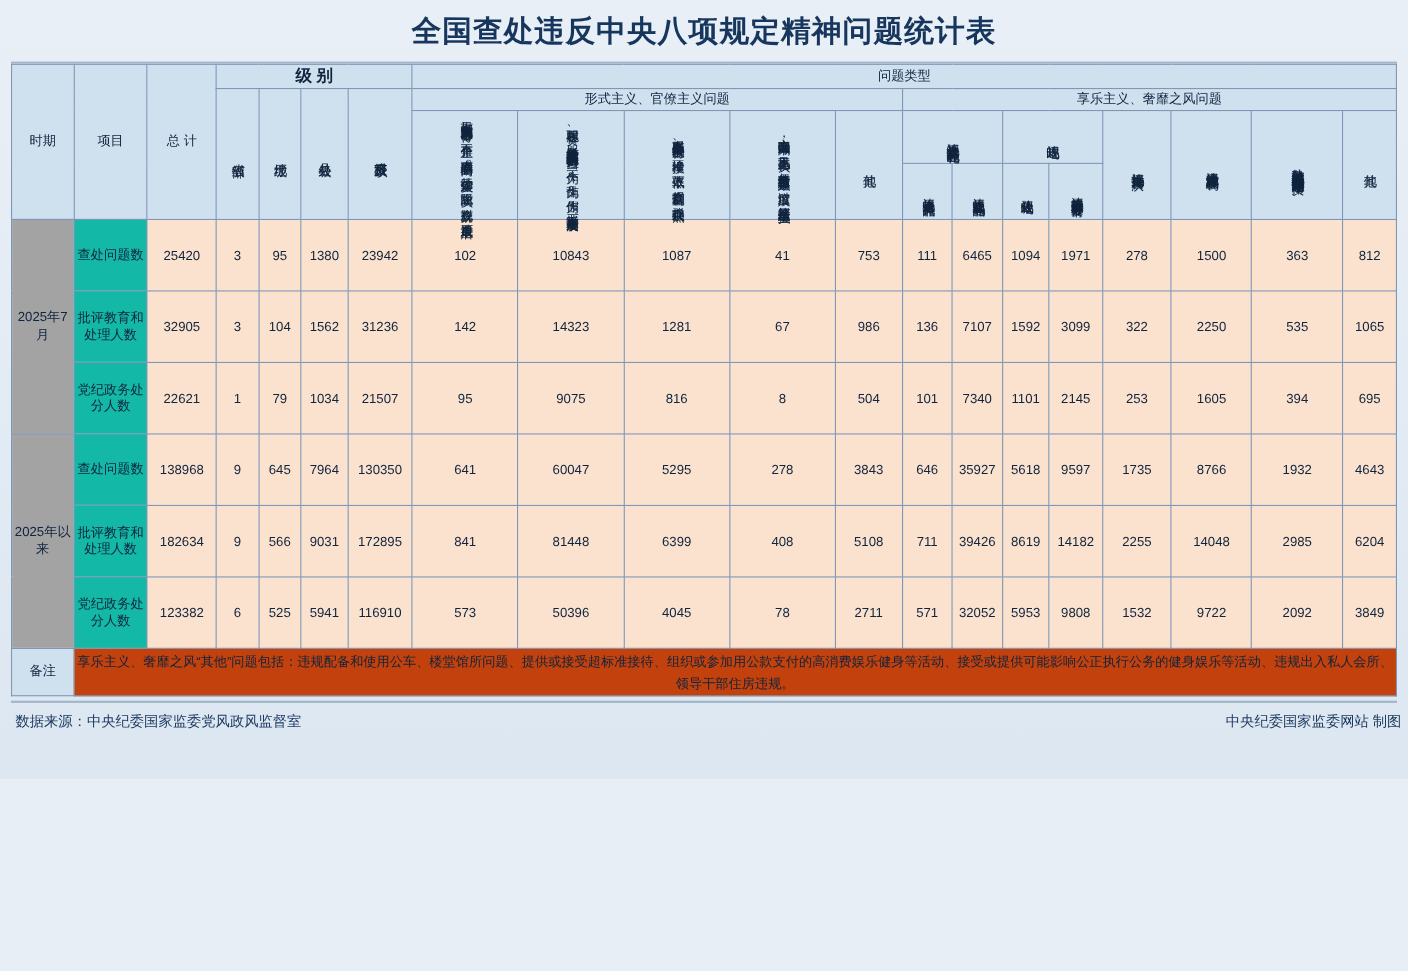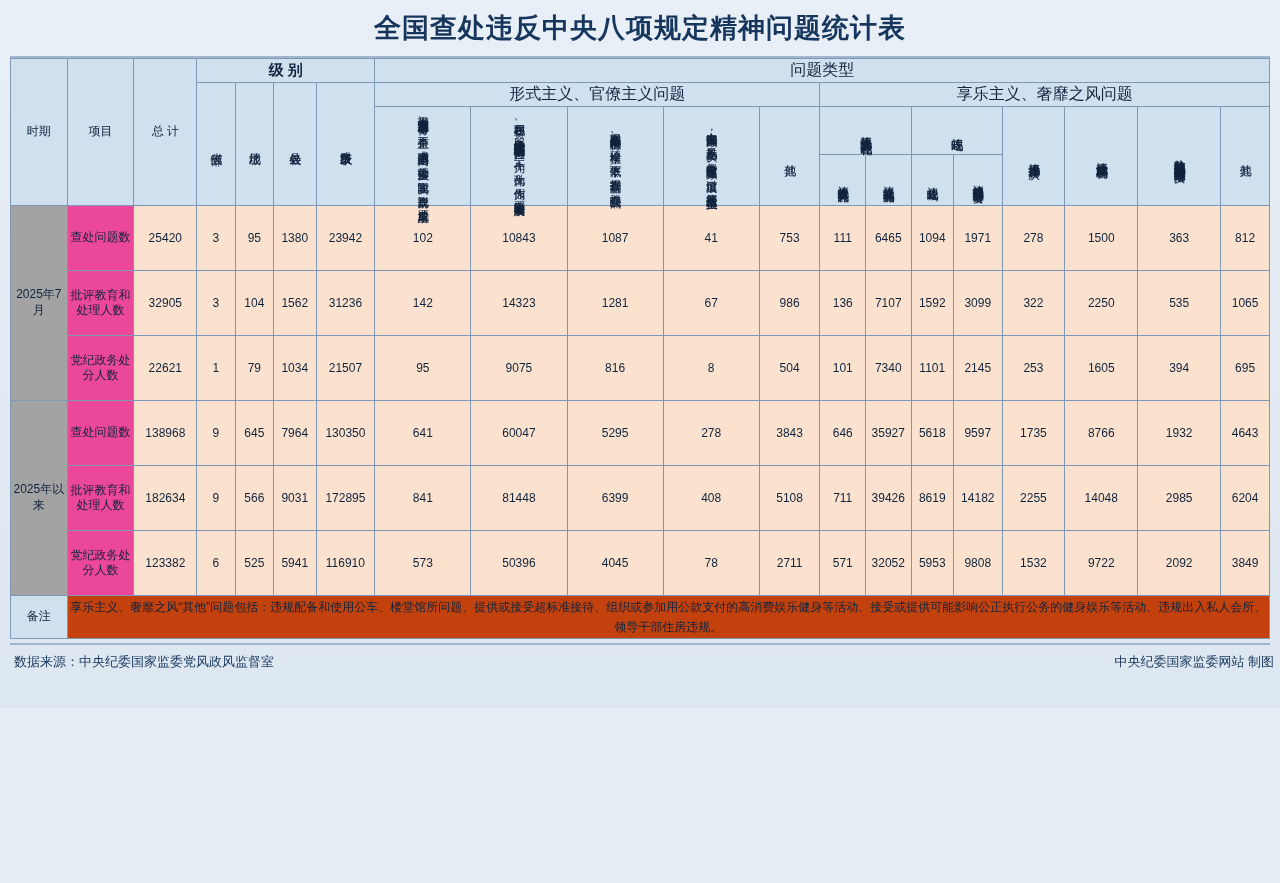--- a/index.html
+++ b/index.html
@@ -51,21 +51,21 @@
   th.hdr {
     background: #cfe0ef;
     font-weight: normal;
     color: #123054;
   }
   th.hdr.big {
     font-size: 15px;
     font-weight: bold;
   }
   th.hdr.mid {
-    font-size: 16px;
+    font-size: 12px;
   }
   
   .vert {
     writing-mode: vertical-rl;
     text-orientation: upright;
     white-space: normal;
     line-height: 1.12;
     margin: 0 auto;
     letter-spacing: 0.5px;
     font-size: 12px;
@@ -82,21 +82,21 @@
     justify-content: center;
     align-items: center;
     height: 100%;
   }
   td.data {
     background: #fbe2ce;
     font-size: 12.5px;
     height: 62px;
   }
   td.rowlab {
-    background: #ec4899;
+    background: #14b8a6;
     font-size: 12.5px;
     line-height: 1.25;
     width: 52px;
   }
   td.periodlab {
     background: #a3a3a3;
     font-size: 12.5px;
     line-height: 1.3;
   }
   td.note-label {

